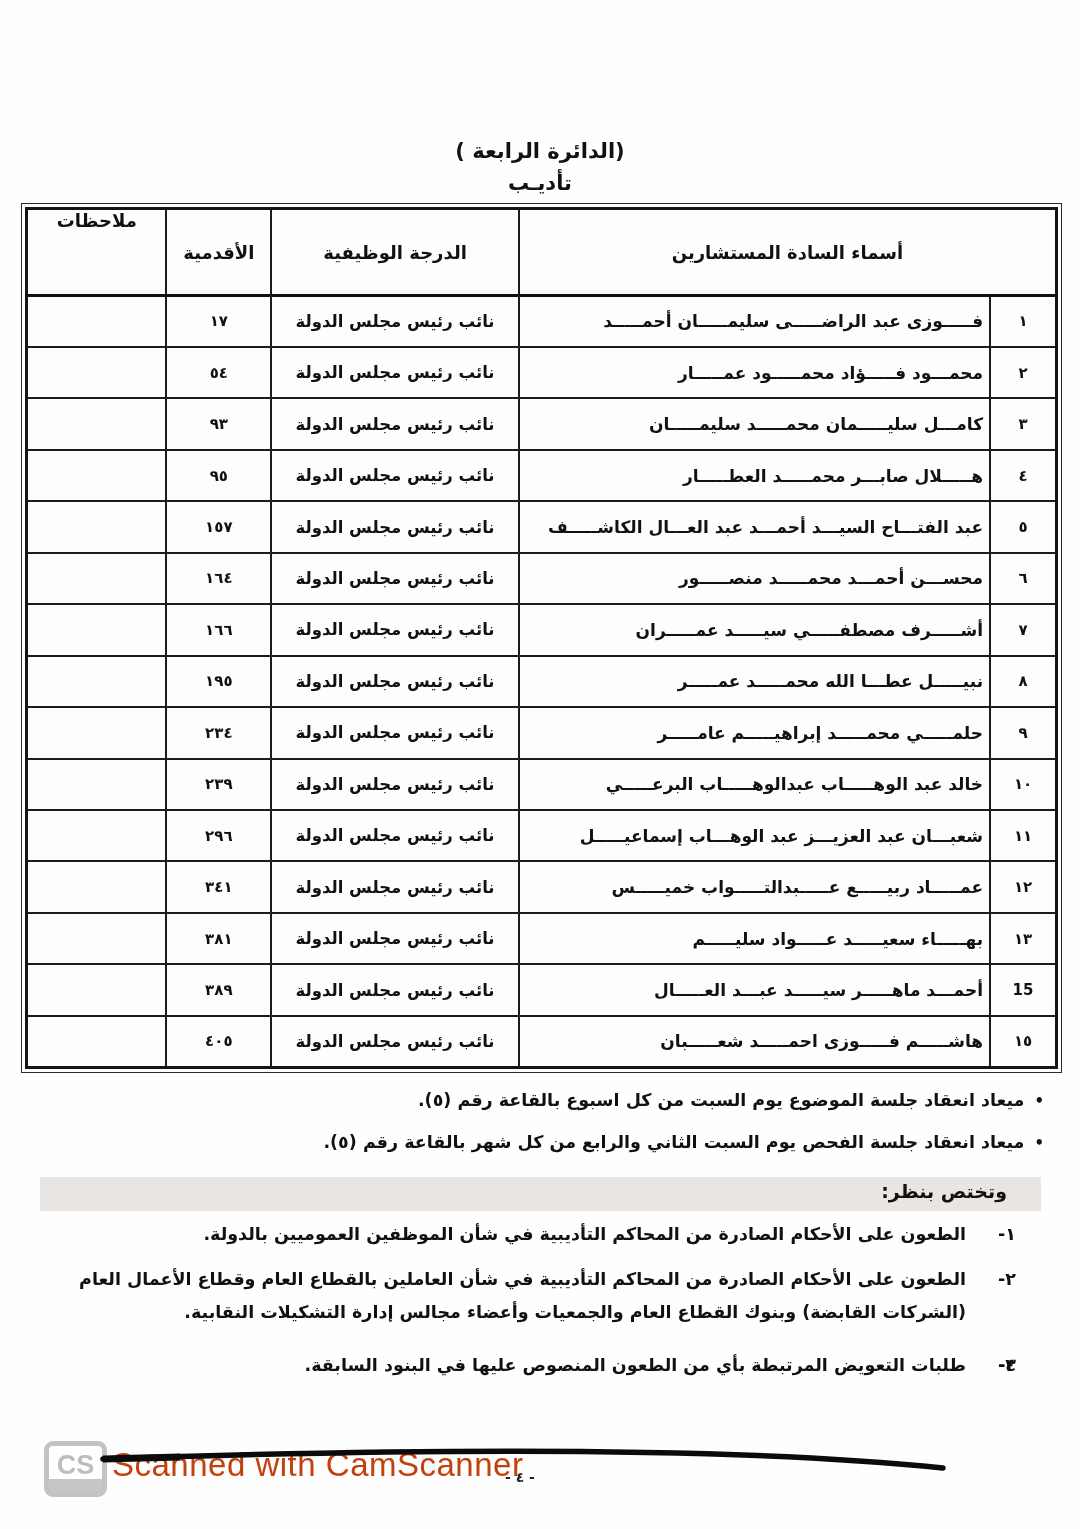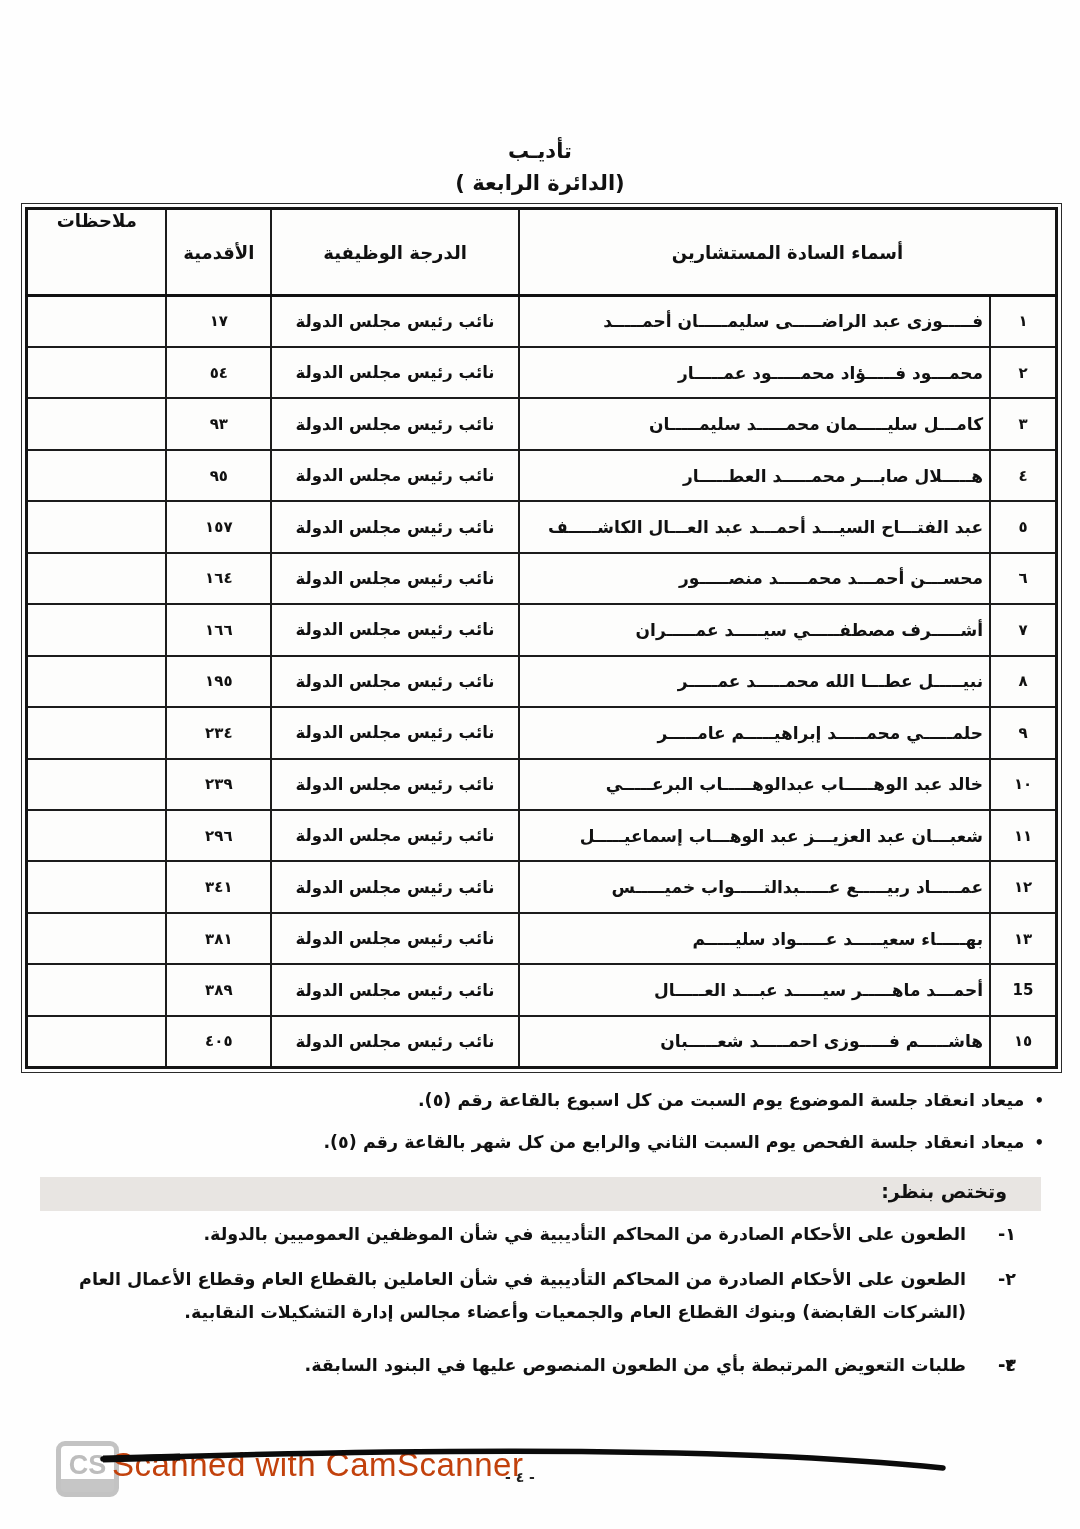--- a/index.html
+++ b/index.html
@@ -44,40 +44,40 @@
               direction:rtl;}
 
   
   .jlist{position:absolute;top:1218px;right:62px;width:958px;direction:rtl;
          font-weight:bold;font-size:17.5px;line-height:1.85;text-align:right;}
   .j-item{position:relative;padding-right:52px;margin-bottom:13px;}
   .j-item.sp{margin-top:21px;}
   .j-no{position:absolute;right:2px;top:0;}
 
   
-  .cs-badge{position:absolute;left:56px;top:1441px;width:63px;height:56px;
+  .cs-badge{position:absolute;left:44px;top:1441px;width:63px;height:56px;
             border:5px solid #c3c3c3;border-radius:9px;box-sizing:border-box;
             background:linear-gradient(to bottom,#fff 0 72%,#c6c6c6 72% 100%);
             color:#bdbdbd;font-weight:bold;font-size:27px;text-align:center;
             line-height:38px;font-family:"Liberation Sans",sans-serif;}
   .cs-text{position:absolute;left:112px;top:1446px;color:#c2410c;font-size:33px;
            font-family:"Liberation Sans",sans-serif;letter-spacing:0.5px;}
   .page-frag{position:absolute;left:505px;top:1469px;font-size:14px;font-weight:bold;
              color:#222;direction:rtl;}
   svg.artifact{position:absolute;left:0;top:0;pointer-events:none;}
 </style>
 </head>
 <body>
 
 <div class="page">
 
 
   <div class="doc-title">
+    <div>(الدائرة الرابعة )</div>
     <div>تأديـب</div>
-    <div>(الدائرة الرابعة )</div>
   </div>
 
   <table class="roster">
     <colgroup>
       <col class="c-no">
         <col class="c-name">
         <col class="c-grade">
         <col class="c-sen">
         <col class="c-notes">
     </colgroup>

